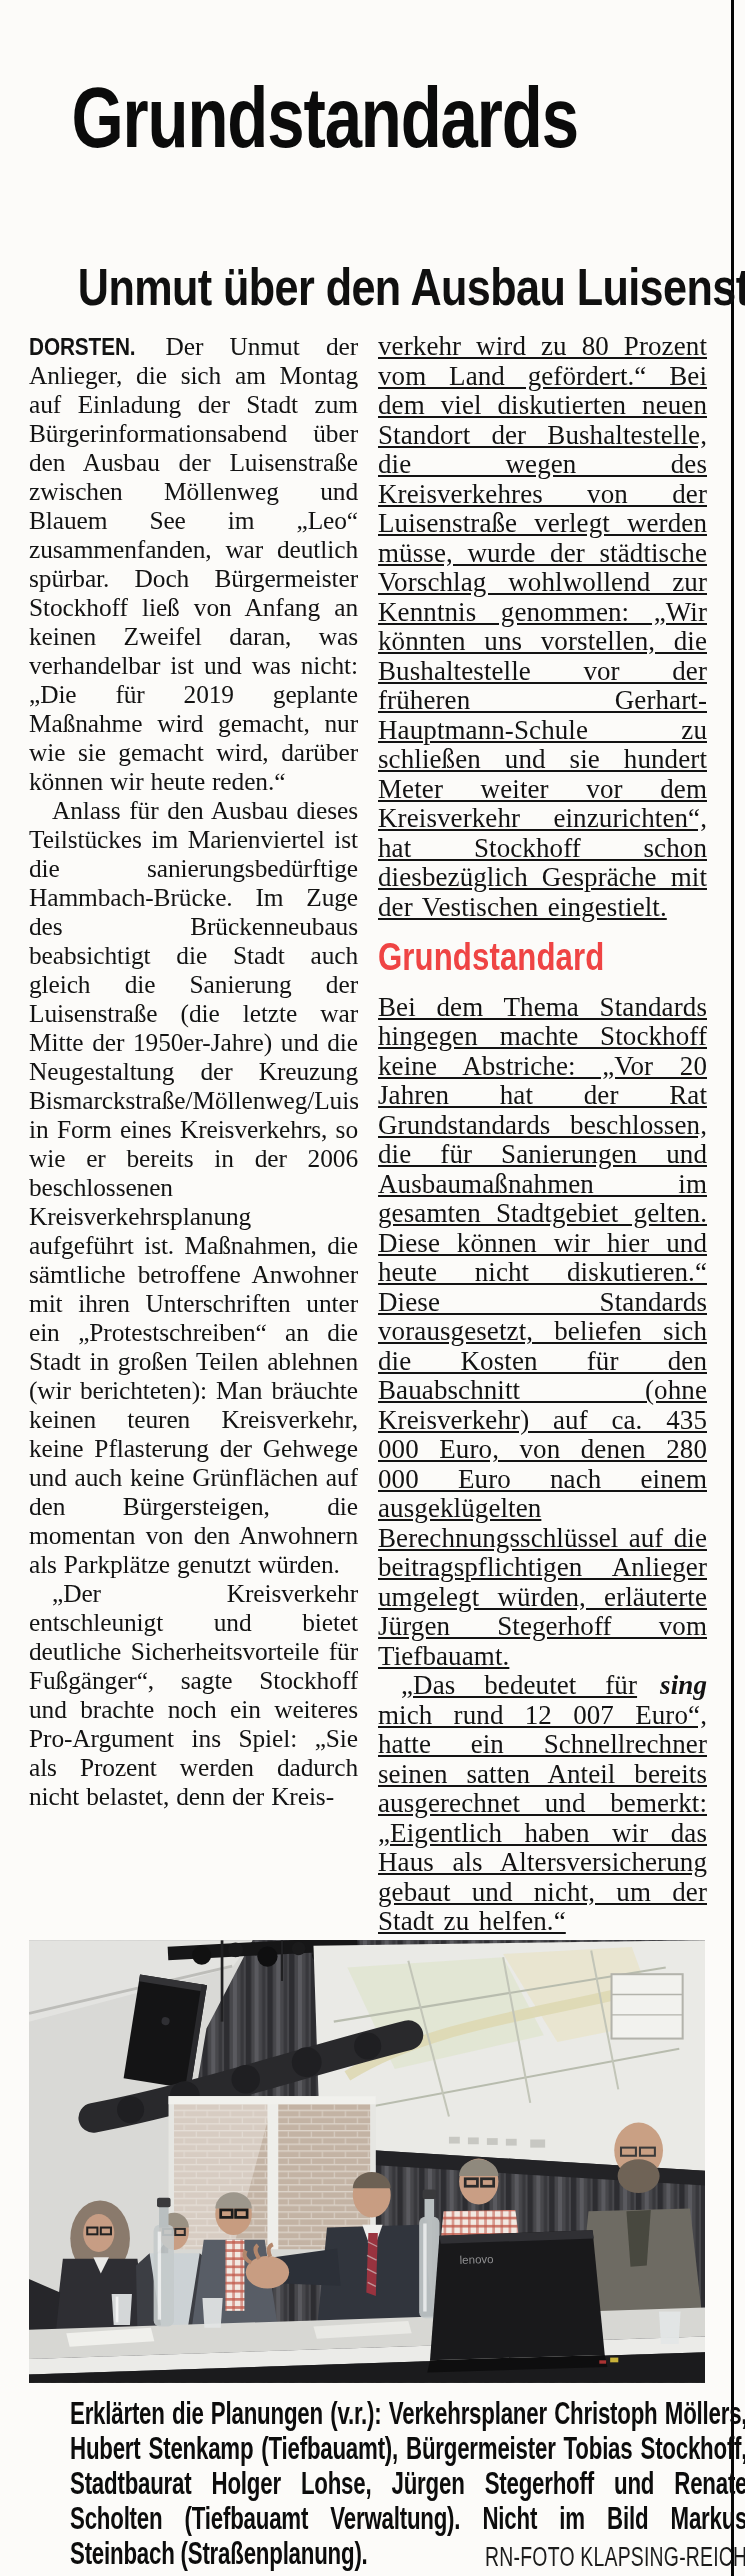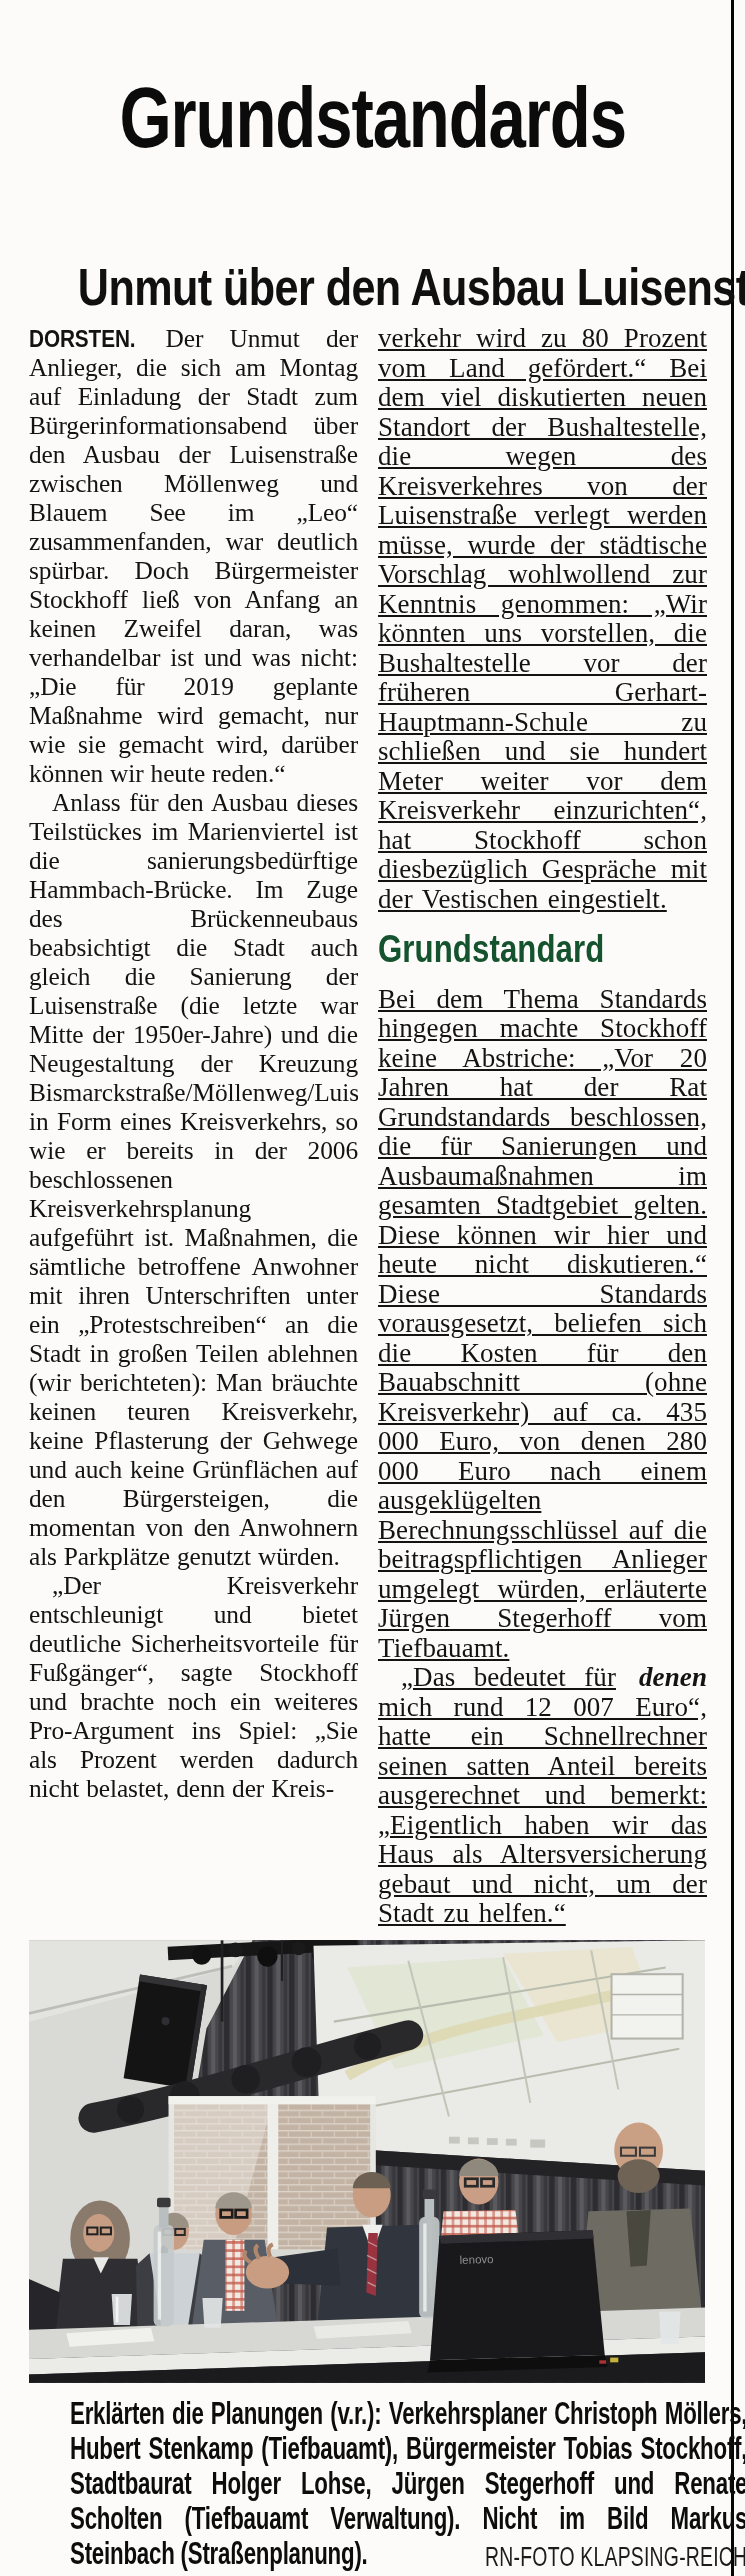--- a/index.html
+++ b/index.html
@@ -5,42 +5,42 @@
   html,body{margin:0;padding:0;background:#e8e8e6;}
   .page{
     position:relative; width:745px; height:2576px;
     background:#fcfbf9; overflow:hidden;
     font-family:"Liberation Serif", serif; color:#131313;
   }
   
   .vrule{position:absolute; left:731px; top:0; width:3.4px; height:2576px; background:#050505;}
 
   
-  .headline{position:absolute; left:0; top:19px; width:745px; text-align:center;
+  .headline{position:absolute; left:0; top:19px; width:745px; 
     font-family:"Liberation Sans", sans-serif; font-weight:bold; color:#0b0b0b;
     font-size:86px; line-height:80px; letter-spacing:-1.4px;}
   .headline .ln{display:block;}
   .cx{display:inline-block; transform:scaleX(0.78); transform-origin:center top; white-space:nowrap;}
 
   .subtitle{position:absolute; left:0; top:259px; width:745px; text-align:center;
     font-family:"Liberation Sans", sans-serif; font-weight:600; color:#101010;
     font-size:52px; line-height:56px; letter-spacing:-0.7px;}
   .cx2{display:inline-block; transform:scaleX(0.83); transform-origin:center top; white-space:nowrap;}
 
   
-  .col{position:absolute; top:324px; height:1616px; overflow:hidden;
+  .col{position:absolute; top:332px; height:1616px; overflow:hidden;
     text-align:justify; hyphens:auto; -webkit-hyphens:auto;}
   .col p{margin:0; padding:0;}
   .col-left{left:29px;  width:329px; font-size:25.4px; line-height:29px; letter-spacing:-0.1px; word-spacing:0.7px;}
   .col-right{left:378px; width:329px; font-size:27px; line-height:29.5px; letter-spacing:0.1px; word-spacing:2.7px;text-decoration:underline;}
   .col p.indent{text-indent:23px;}
   .lead-loc{font-family:"Liberation Sans", sans-serif; font-weight:bold; font-size:0.95em;
     display:inline-block; transform:scaleX(0.86); transform-origin:left 80%; margin-right:-13.6px;}
   .subhead{margin:13.6px 0 16.3px 0; font-family:"Liberation Sans", sans-serif; font-weight:bold;
-    font-size:39px; line-height:41px; color:#14532d; text-align:left;}
+    font-size:39px; line-height:41px; color:#ef4444; text-align:left;}
   .cx3{display:inline-block; transform:scaleX(0.80); transform-origin:left top; white-space:nowrap;}
   .author{float:right; font-style:italic; font-weight:600; font-family:"Liberation Serif", serif;}
 
   
   .photo{position:absolute; left:29px; top:1940px; width:676px; height:443px; overflow:hidden; background:#4a4a4e;}
   .photo svg{display:block;}
 
   
   .caption{position:absolute; left:29px; top:2396px; width:678px; height:178px; overflow:hidden;margin-left:41px;}
   .cap-inner{width:942px; transform:scaleX(0.719); transform-origin:left top;
@@ -68,21 +68,21 @@
     <p><span class="lead-loc">DORSTEN.</span> <span>Der Unmut der Anlieger, die sich am Montag auf Einladung der Stadt zum Bürgerinformationsabend über den Ausbau der Luisenstraße zwischen Möllenweg und Blauem See im „Leo“ zusammenfanden, war deutlich spürbar. Doch Bürgermeister Stockhoff ließ von Anfang an keinen Zweifel daran, was verhandelbar ist und was nicht: „Die für 2019 geplante Maßnahme wird gemacht, nur wie sie gemacht wird, darüber können wir heute reden.“</span></p>
     <p class="indent">Anlass für den Ausbau dieses Teilstückes im Marienviertel ist die sanierungsbedürftige Hammbach-Brücke. Im Zuge des Brückenneubaus beabsichtigt die Stadt auch gleich die Sanierung der Luisenstraße (die letzte war Mitte der 1950er-Jahre) und die Neugestaltung der Kreuzung Bismarckstraße/Möllenweg/Luisenstraße in Form eines Kreisverkehrs, so wie er bereits in der 2006 beschlossenen Kreisverkehrsplanung aufgeführt ist. Maßnahmen, die sämtliche betroffene Anwohner mit ihren Unterschriften unter ein „Protestschreiben“ an die Stadt in großen Teilen ablehnen (wir berichteten): Man bräuchte keinen teuren Kreisverkehr, keine Pflasterung der Gehwege und auch keine Grünflächen auf den Bürgersteigen, die momentan von den Anwohnern als Parkplätze genutzt würden.</p>
     <p class="indent">„Der Kreisverkehr entschleunigt und bietet deutliche Sicherheitsvorteile für Fußgänger“, sagte Stockhoff und brachte noch ein weiteres Pro-Argument ins Spiel: „Sie als Prozent werden dadurch nicht belastet, denn der Kreis-</p>
   </div>
 
   <div class="col col-right">
     <p>verkehr wird zu 80 Prozent vom Land gefördert.“ Bei dem viel diskutierten neuen Standort der Bushaltestelle, die wegen des Kreisverkehres von der Luisenstraße verlegt werden müsse, wurde der städtische Vorschlag wohlwollend zur Kenntnis genommen: „Wir könnten uns vorstellen, die Bushaltestelle vor der früheren Gerhart-Hauptmann-Schule zu schließen und sie hundert Meter weiter vor dem Kreisverkehr einzurichten“, hat Stockhoff schon diesbezüglich Gespräche mit der Vestischen eingestielt.</p>
     <h3 class="subhead"><span class="cx3">Grundstandard</span></h3>
     <p>Bei dem Thema Standards hingegen machte Stockhoff keine Abstriche: „Vor 20 Jahren hat der Rat Grundstandards beschlossen, die für Sanierungen und Ausbaumaßnahmen im gesamten Stadtgebiet gelten. Diese können wir hier und heute nicht diskutieren.“ Diese Standards vorausgesetzt, beliefen sich die Kosten für den Bauabschnitt (ohne Kreisverkehr) auf ca. 435 000 Euro, von denen 280 000 Euro nach einem ausgeklügelten Berechnungsschlüssel auf die beitragspflichtigen Anlieger umgelegt würden, erläuterte Jürgen Stegerhoff vom Tiefbauamt.</p>
     <p class="indent">
-      <span class="author">denen</span>
+      <span class="author">sing</span>
       <span>„Das bedeutet für mich rund 12 007 Euro“, hatte ein Schnellrechner seinen satten Anteil bereits ausgerechnet und bemerkt: „Eigentlich haben wir das Haus als Altersversicherung gebaut und nicht, um der Stadt zu helfen.“</span>
     </p>
   </div>
 
   <div class="photo">
     <svg width="676" height="443" viewBox="0 0 998 653" xmlns="http://www.w3.org/2000/svg">
       <defs>
         <pattern id="curt" width="32" height="653" patternUnits="userSpaceOnUse">
           <rect width="32" height="653" fill="#47474b"></rect>
           <rect x="0" width="8" height="653" fill="#2d2d31"></rect>

